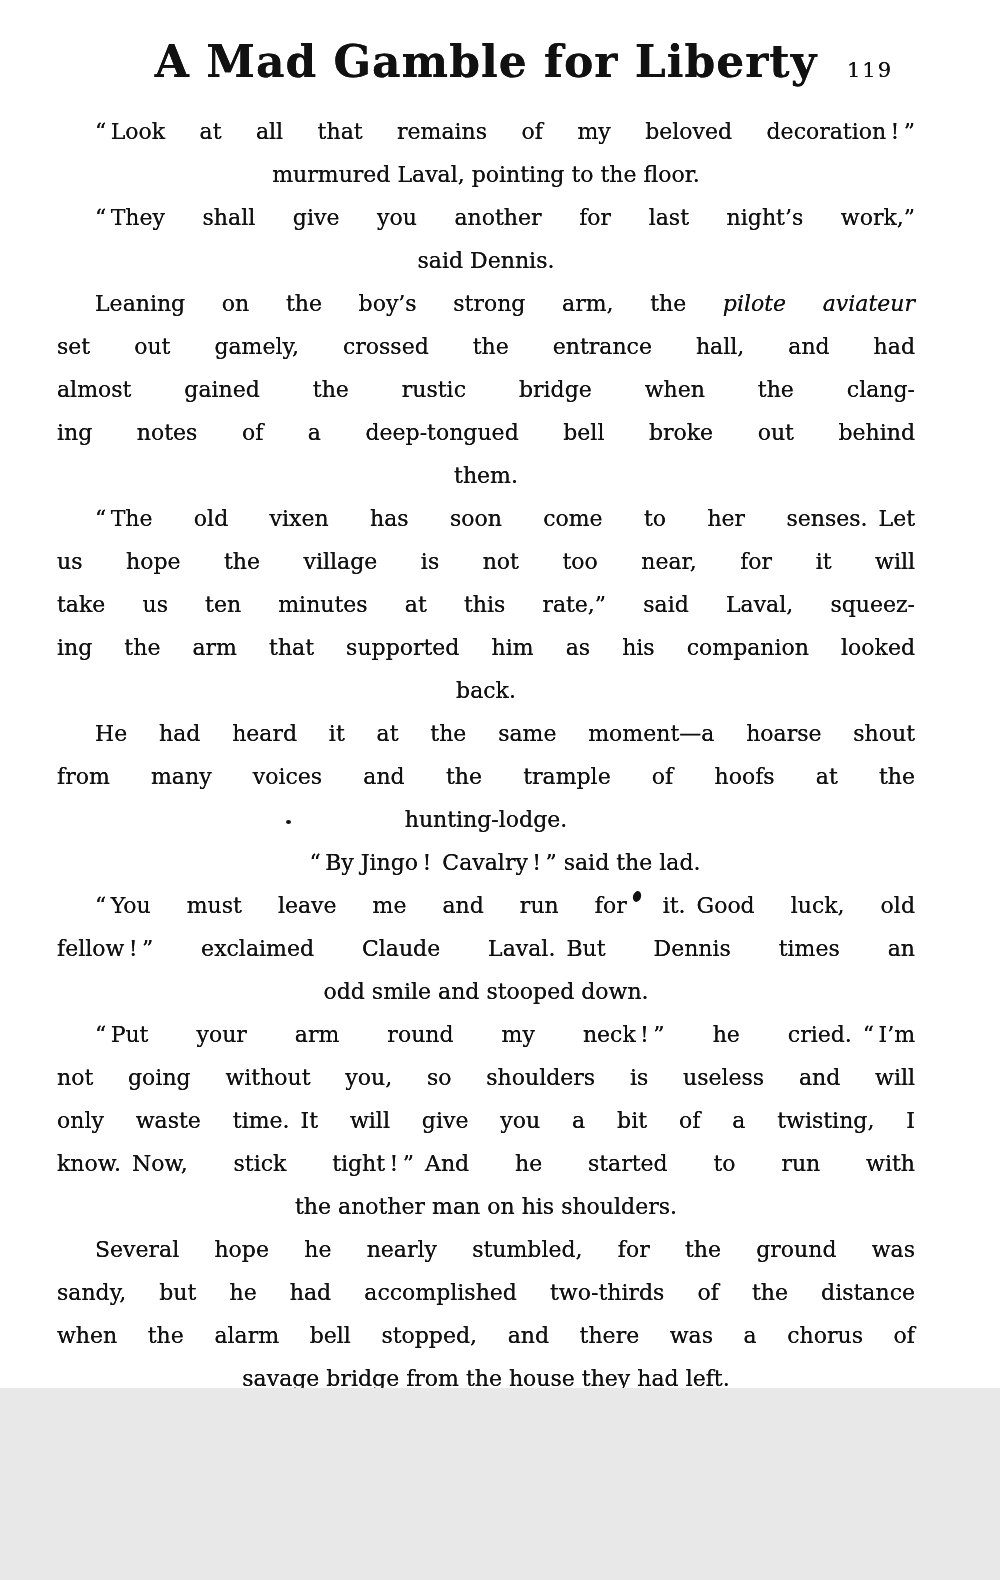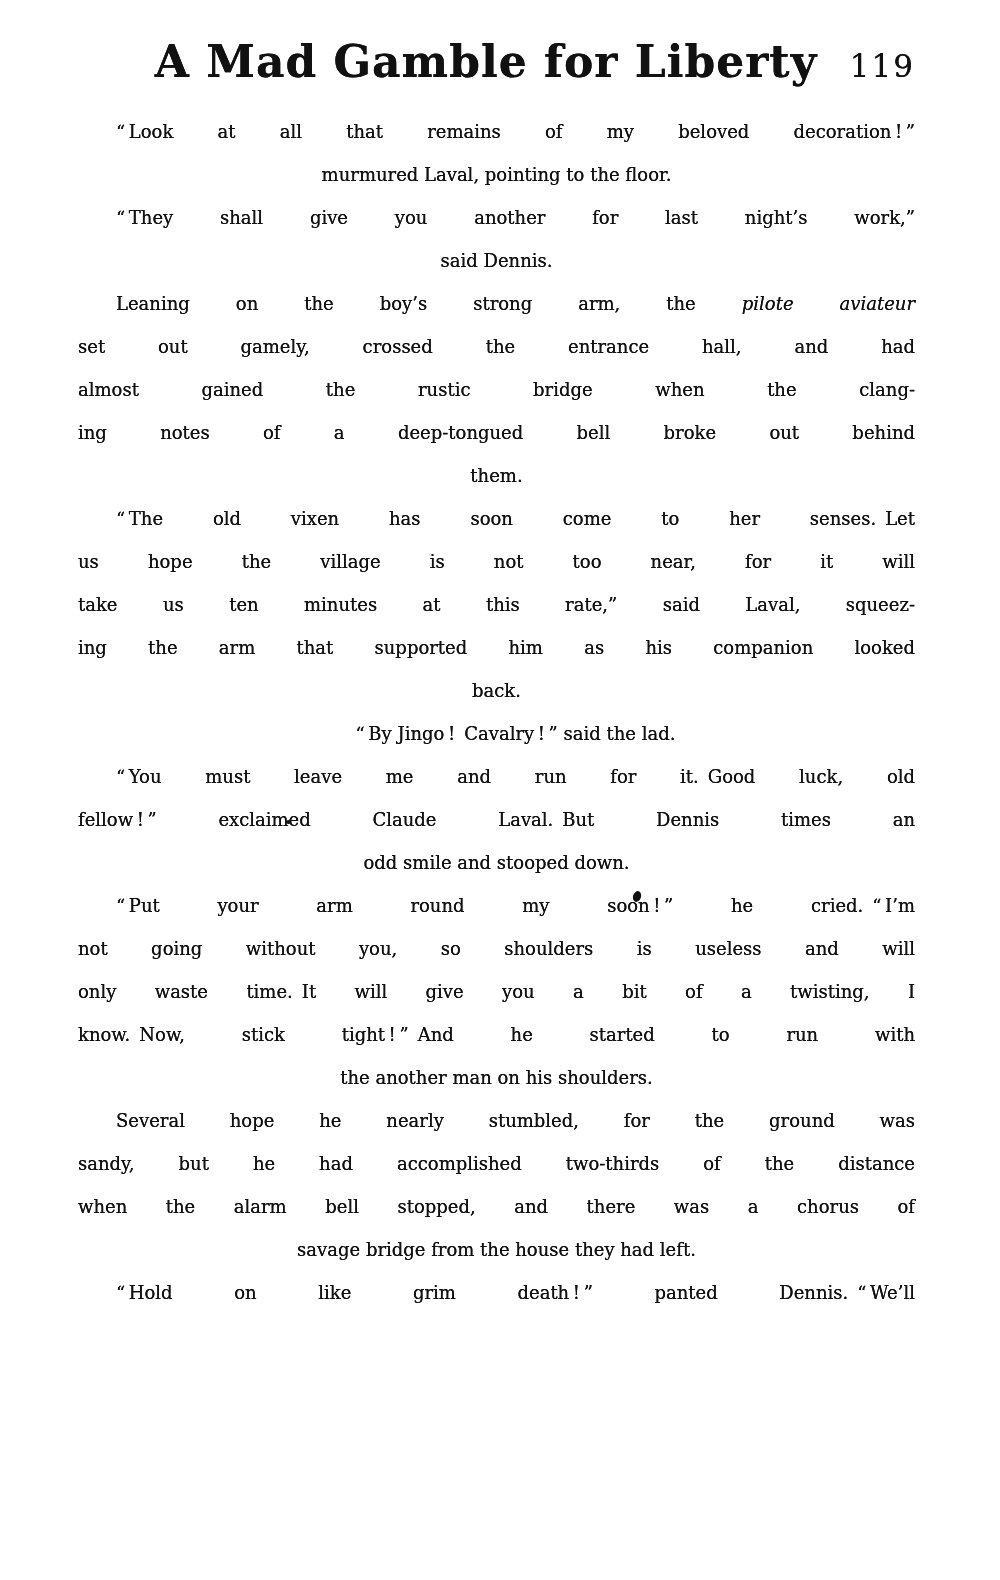--- a/index.html
+++ b/index.html
@@ -3,21 +3,21 @@
 <meta charset="utf-8">
 <style>
   html, body { margin: 0; padding: 0; }
   body {
     background: #e8e8e8;
     font-family: "DejaVu Serif", "Liberation Serif", serif;
   }
   .page {
     position: relative;
     width: 1000px;
-    height: 1580px;
+    height: 1388px;
     background: #ffffff;
     color: #111111;
     overflow: hidden;
   }
   .inner {
     position: absolute;
     left: 57px;
     top: 36px;
     width: 858px;
   }
@@ -32,31 +32,30 @@
     text-align: center;
     font-size: 44px;
     font-weight: bold;
     letter-spacing: 1px;
     white-space: nowrap;
     padding-left: 90px; 
     text-shadow: 0 0 0.6px currentColor;
   }
   .pagenum {
     width: 90px;
-    text-align: right;
-    font-size: 31px;
+    text-align: center;
+    font-size: 21px;
     font-feature-settings: "onum" 1;
     letter-spacing: 2px;
     text-shadow: 0 0 0.4px currentColor;
   }
   .textblock {
-    font-size: 18px;
+    font-size: 22px;
     line-height: 43px;
     text-shadow: 0 0 0.45px currentColor;
-    margin-left: 21px;
   }
   .para { margin: 0; }
   .line { text-align: center; }
   .line.j { text-align: justify; text-align-last: justify; }
   .line.ind { padding-left: 38px; }
   .it { font-style: italic; }
   .speck {
     position: absolute;
     background: #111111;
     border-radius: 50%;
@@ -97,33 +96,38 @@
       </div>
 
       <div class="para">
         <div class="line j ind">“ The old vixen has soon come to her senses. Let</div>
         <div class="line j">us hope the village is not too near, for it will</div>
         <div class="line j">take us ten minutes at this rate,” said Laval, squeez-</div>
         <div class="line j">ing the arm that supported him as his companion looked</div>
         <div class="line">back.</div>
       </div>
 
+      <div class="para">
+        <div class="line j ind">He had heard it at the same moment—a hoarse shout</div>
+        <div class="line j">from many voices and the trample of hoofs at the</div>
+        <div class="line">hunting-lodge.</div>
+      </div>
 
       <div class="para">
         <div class="line ind">“ By Jingo ! Cavalry ! ” said the lad.</div>
       </div>
 
       <div class="para">
         <div class="line j ind">“ You must leave me and run for it. Good luck, old</div>
         <div class="line j">fellow ! ” exclaimed Claude Laval. But Dennis times an</div>
         <div class="line">odd smile and stooped down.</div>
       </div>
 
       <div class="para">
-        <div class="line j ind">“ Put your arm round my soon ! ” he cried. “ I’m</div>
+        <div class="line j ind">“ Put your arm round my neck ! ” he cried. “ I’m</div>
         <div class="line j">not going without you, so shoulders is useless and will</div>
         <div class="line j">only waste time. It will give you a bit of a twisting, I</div>
         <div class="line j">know. Now, stick tight ! ” And he started to run with</div>
         <div class="line">the another man on his shoulders.</div>
       </div>
 
       <div class="para">
         <div class="line j ind">Several hope he nearly stumbled, for the ground was</div>
         <div class="line j">sandy, but he had accomplished two-thirds of the distance</div>
         <div class="line j">when the alarm bell stopped, and there was a chorus of</div>

